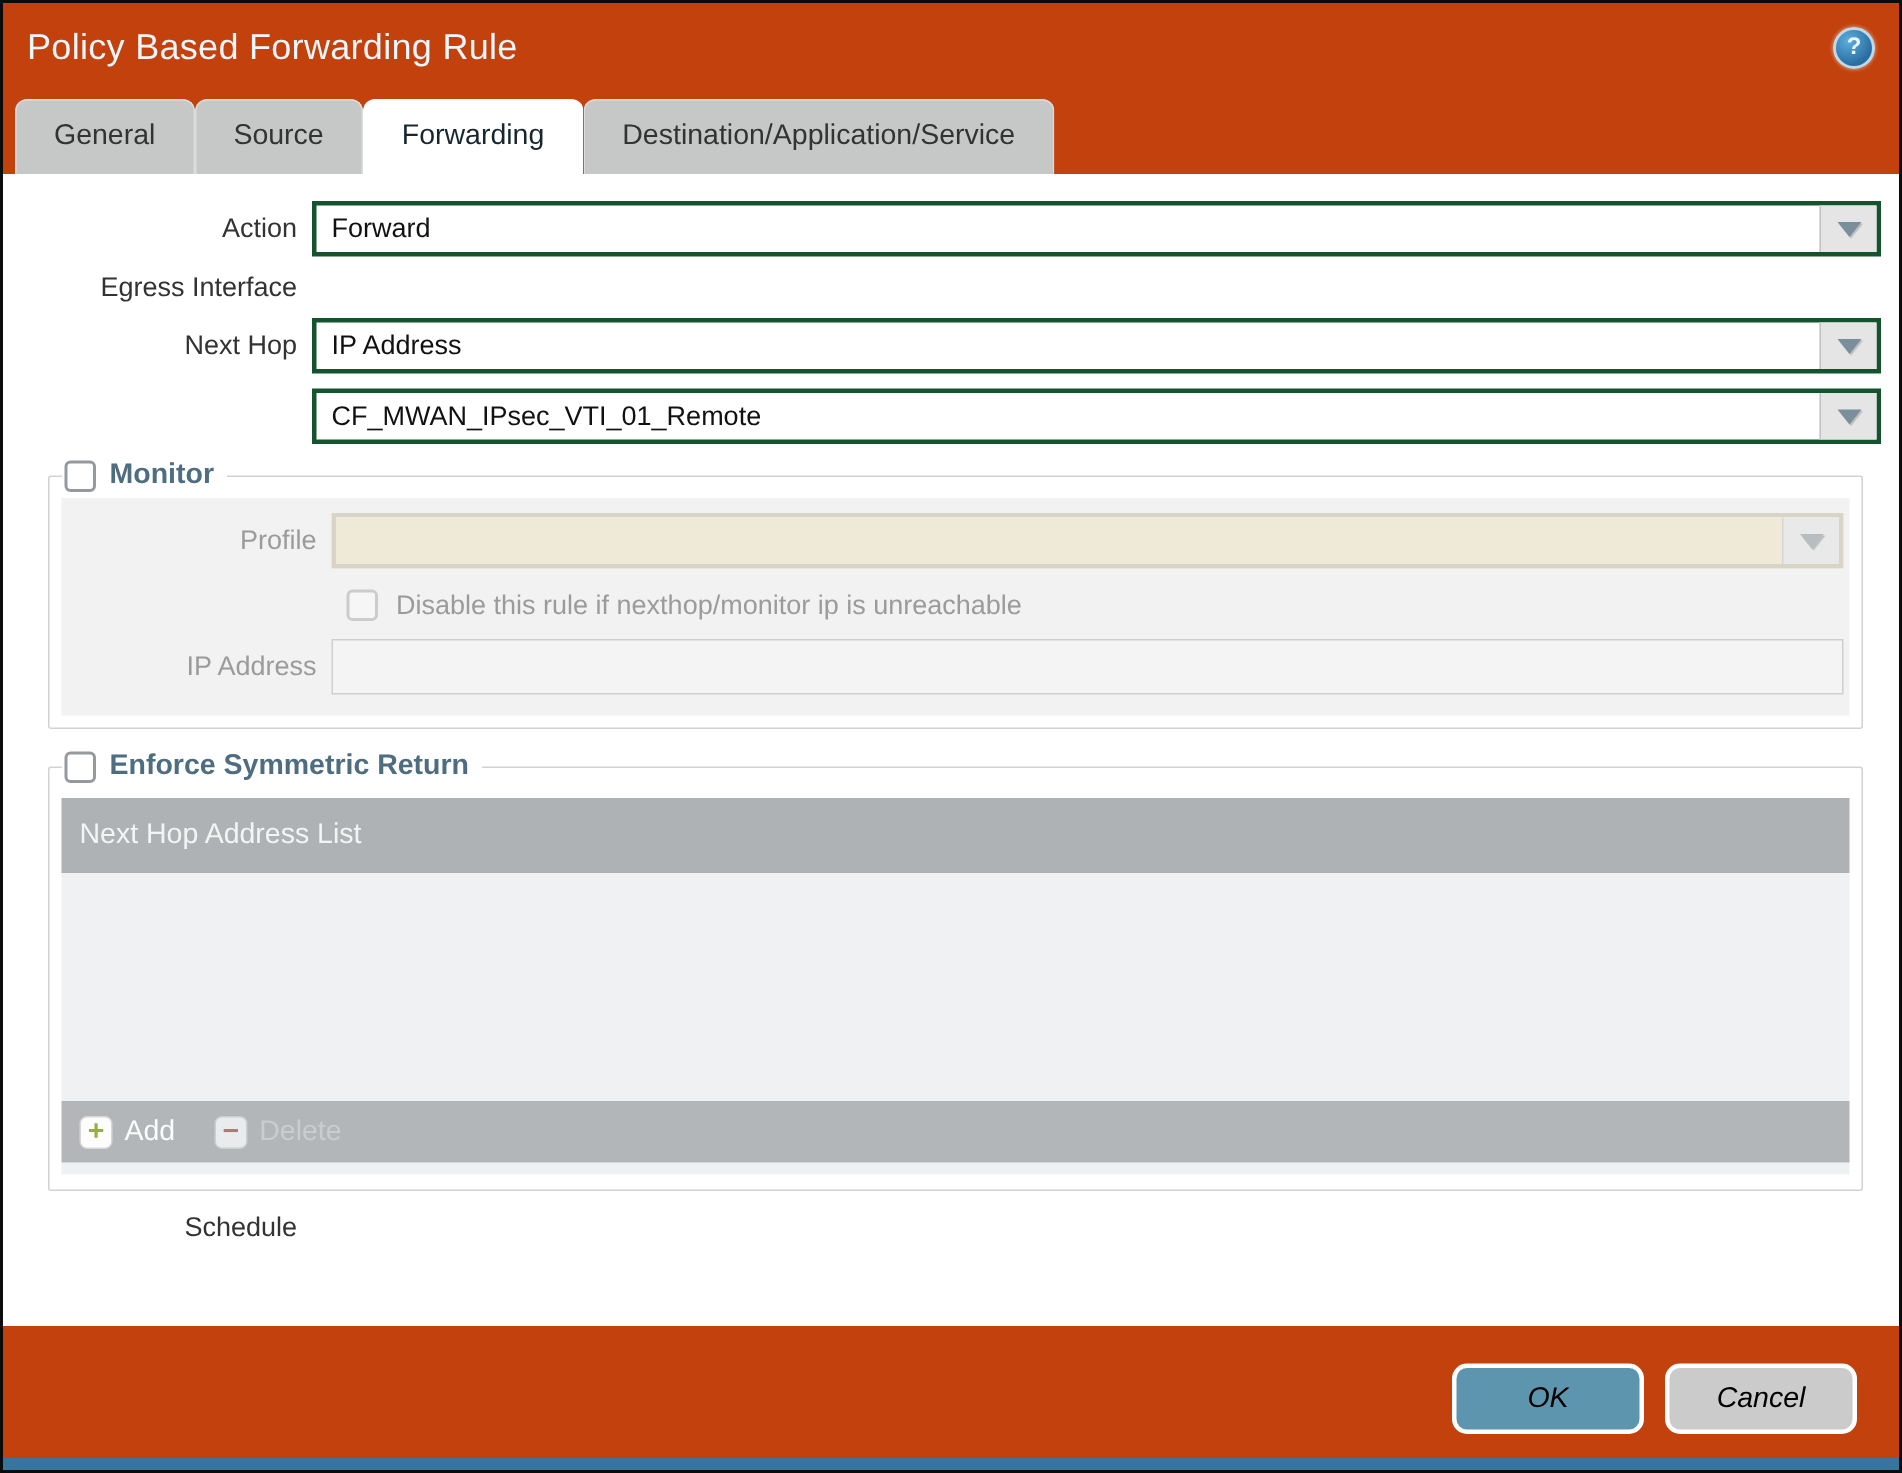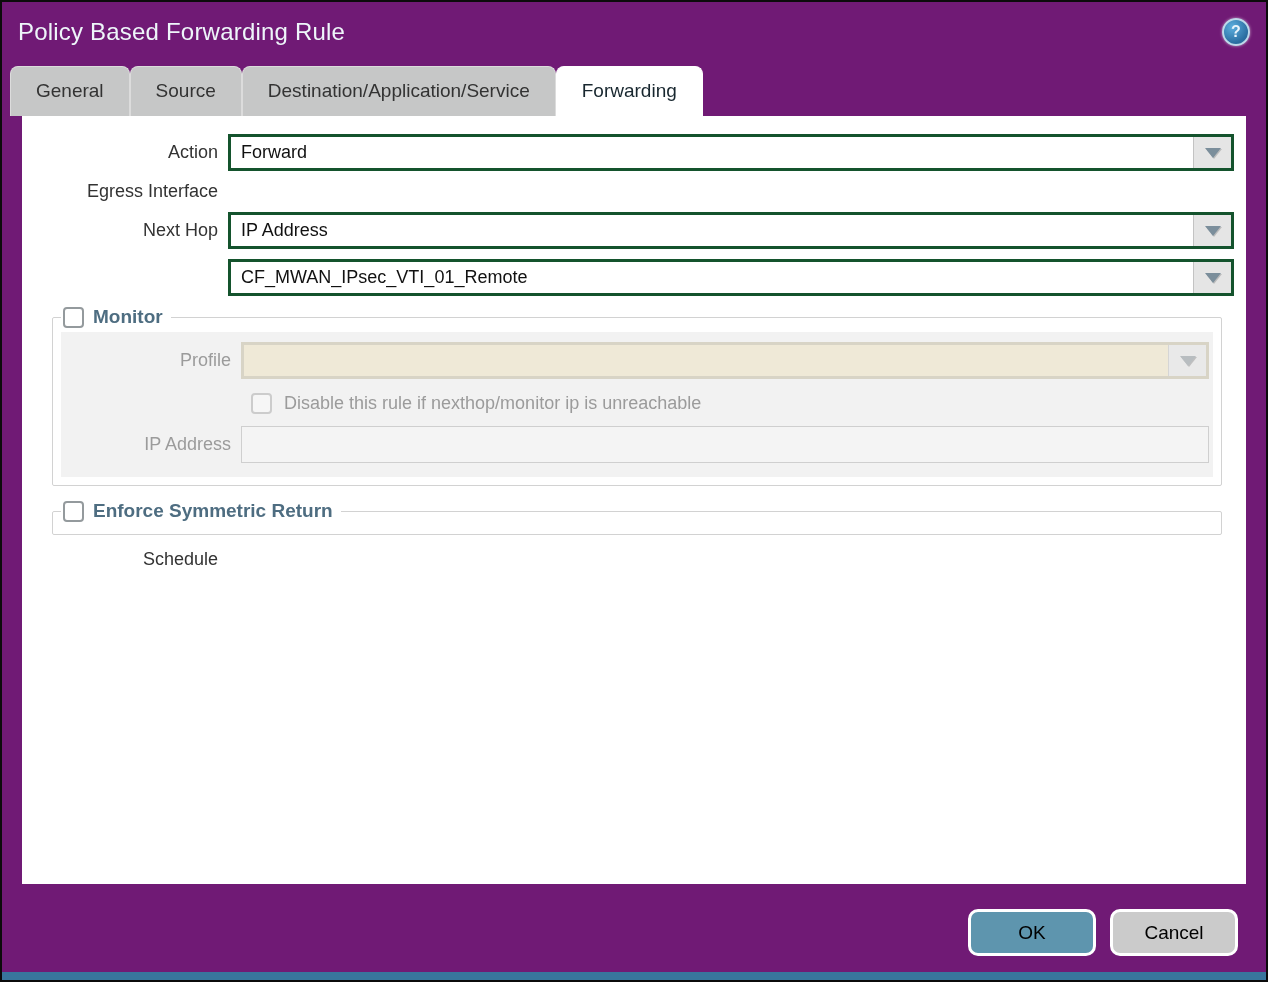--- a/index.html
+++ b/index.html
@@ -4,21 +4,21 @@
 <style>
   * { box-sizing: border-box; margin: 0; padding: 0; }
   html, body { width: 1268px; height: 982px; }
   body {
     font-family: "Liberation Sans", "DejaVu Sans", sans-serif;
     background: #000;
   }
   .dialog {
     width: 1268px; height: 982px;
     border: 2px solid #0b0b0b;
-    background: #701a75;
+    background: #c2410c;
     display: flex; flex-direction: column;
     position: relative;
   }
   
   .titlebar {
     height: 60px; flex: 0 0 60px;
     display: flex; align-items: center;
     padding: 0 16px;
   }
   .title {
@@ -49,21 +49,21 @@
     font-size: 19px; color: #333;
     cursor: pointer; white-space: nowrap;
   }
   .tab.active {
     background: #ffffff; color: #18272f; border-color: #fff;
     position: relative; z-index: 2;
   }
   
   .content {
     flex: 0 0 768px; height: 768px;
-    margin: 0 20px; background: #ffffff;
+    margin: 0 0; background: #ffffff;
     padding: 18px 12px 0 0;
     overflow: hidden;
     position: relative; z-index: 1;
   }
   .form-row { display: flex; align-items: center; margin: 0 0 10px 0; }
   .form-label {
     width: 206px; flex: 0 0 206px;
     text-align: right; padding-right: 10px;
     font-size: 18px; color: #333;
   }
@@ -156,43 +156,43 @@
   .footer {
     flex: 1 1 auto;
     display: flex; justify-content: flex-end; align-items: flex-start;
     gap: 14px; padding: 25px 28px 0 0;
   }
   .btn {
     min-width: 128px; height: 47px;
     border: 3px solid #ffffff; border-radius: 10px;
     font-family: "Liberation Sans", sans-serif;
     font-size: 19px; color: #000;
-    cursor: pointer; padding: 0 26px;
+    cursor: pointer; padding: 0 26px; font-style: italic;
   }
   .btn.ok { background: #5e95ae; }
   .btn.cancel { background: #cbcbcb; }
   .accent-strip { flex: 0 0 8px; height: 8px; background: #38759d; }
 </style>
 </head>
 <body>
 
 <div class="dialog">
 
   <div class="titlebar">
     <div class="title">Policy Based Forwarding Rule</div>
     <div class="help-btn">
       <span>?</span>
     </div>
   </div>
 
   <div class="tabstrip">
     <div class="tab">General</div>
     <div class="tab">Source</div>
+    <div class="tab active">Forwarding</div>
     <div class="tab">Destination/Application/Service</div>
-    <div class="tab active">Forwarding</div>
   </div>
 
   <div class="content">
 
     <div class="form-row">
       <div class="form-label">Action</div>
       <div class="combo">
         <div class="combo-value">Forward</div>
         <div class="combo-btn">
           <span class="arrow-down"></span>
@@ -248,20 +248,34 @@
           <div class="text-input"></div>
         </div>
       </div>
     </fieldset>
 
     <fieldset>
       <legend>
         <span class="checkbox"></span>
         <span class="legend-text">Enforce Symmetric Return</span>
       </legend>
+      <div class="grid">
+        <div class="grid-header">Next Hop Address List</div>
+        <div class="grid-body"></div>
+        <div class="grid-footer">
+          <div class="grid-tool">
+            <span class="tool-icon add">+</span>
+            <span class="tool-label">Add</span>
+          </div>
+          <div class="grid-tool disabled">
+            <span class="tool-icon del">−</span>
+            <span class="tool-label">Delete</span>
+          </div>
+        </div>
+      </div>
     </fieldset>
 
     <div class="form-row schedule-row">
       <div class="form-label">Schedule</div>
     </div>
 
   </div>
 
   <div class="footer">
     <button class="btn ok">OK</button>

